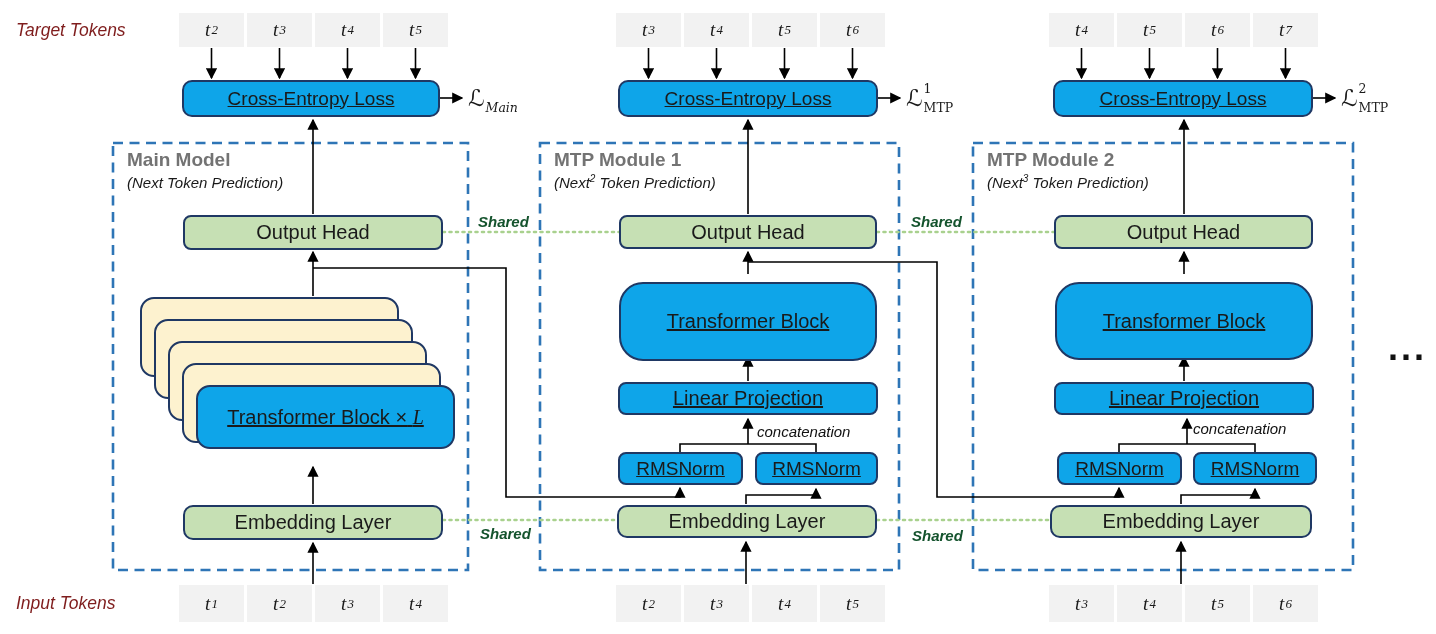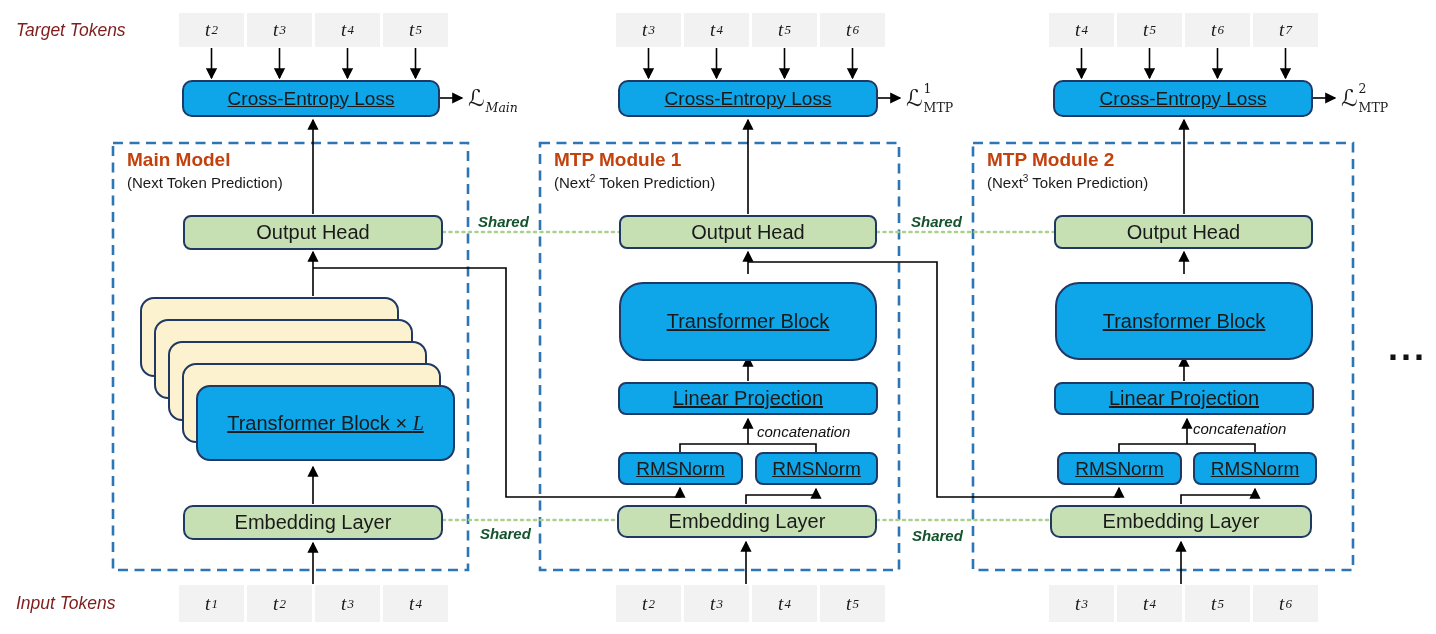--- a/index.html
+++ b/index.html
@@ -20,22 +20,22 @@
   .tokrow{position:absolute;display:flex;gap:3px;z-index:3;}
   .tok{
     width:65px;display:flex;align-items:center;justify-content:center;
     background:#F2F2F2;font-family:"Liberation Serif","DejaVu Serif",serif;
     font-style:italic;font-size:19px;
   }
   .tok sub{font-size:13px;line-height:0;margin-left:1px;}
   .side-label{
     position:absolute;z-index:3;font-style:italic;font-size:17.5px;color:#7f1d1d;
   }
-  .module-title{position:absolute;z-index:3;font-weight:bold;font-size:19px;color:#c2410c;}
-  .module-sub{position:absolute;z-index:3;font-size:15px;color:#1a1a1a;}
+  .module-title{position:absolute;z-index:3;font-weight:bold;font-size:19px;color:#737373;}
+  .module-sub{position:absolute;z-index:3;font-style:italic;font-size:15px;color:#1a1a1a;}
   .module-sub sup{font-size:10px;}
   .loss{
     position:absolute;z-index:3;height:37px;display:flex;align-items:center;
     font-family:"DejaVu Serif","DejaVu Sans",serif;
   }
   .loss .scriptL{font-size:23px;font-style:italic;line-height:1;}
   .loss .stack{display:flex;flex-direction:column;justify-content:space-between;height:32px;margin-left:1px;}
   .loss .sup{font-size:12.5px;line-height:1;min-height:12px;}
   .loss .sub{font-size:12.5px;line-height:1;min-height:12px;}
   .loss .sub.it{font-style:italic;}
@@ -263,21 +263,21 @@
   <div class="shared" style="left:911px;top:213px;">Shared</div>
   <div class="shared" style="left:480px;top:525px;">Shared</div>
   <div class="shared" style="left:912px;top:527px;">Shared</div>
 
   <div class="box green r8" style="left:183px;top:215px;width:260px;height:35px;">Output Head</div>
 
   <div class="stackbox" style="left:140px;top:297px;"></div>
   <div class="stackbox" style="left:154px;top:319px;"></div>
   <div class="stackbox" style="left:168px;top:341px;"></div>
   <div class="stackbox" style="left:182px;top:363px;"></div>
-  <div class="box cream r14" style="left:196px;top:385px;width:259px;height:76px;">
+  <div class="box cream r14" style="left:196px;top:385px;width:259px;height:64px;">
     <span><span>Transformer Block ×</span>&nbsp;<span class="mathvar">L</span></span>
   </div>
 
   <div class="box green r10" style="left:183px;top:505px;width:260px;height:35px;">Embedding Layer</div>
 
   <div class="box green r8" style="left:619px;top:215px;width:258px;height:34px;">Output Head</div>
   <div class="box cream r16" style="left:619px;top:274px;width:258px;height:79px;">Transformer Block</div>
   <div class="box cream r8" style="left:618px;top:382px;width:260px;height:33px;">Linear Projection</div>
   <div class="concat" style="left:757px;top:423px;">concatenation</div>
   <div class="box cream r8 rms" style="left:618px;top:452px;width:125px;height:33px;">RMSNorm</div>

